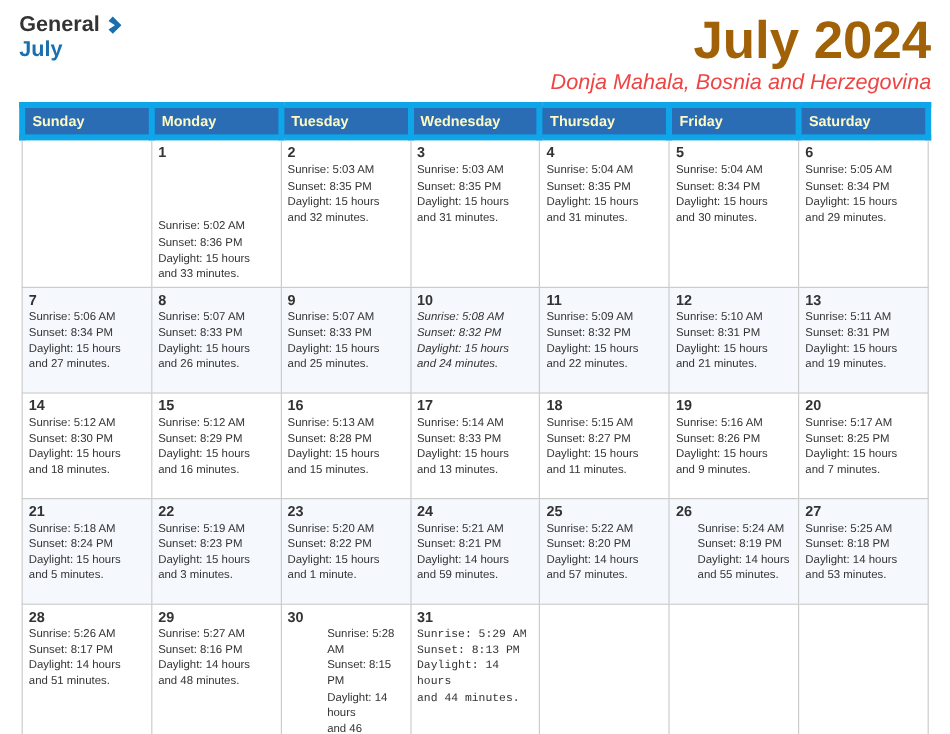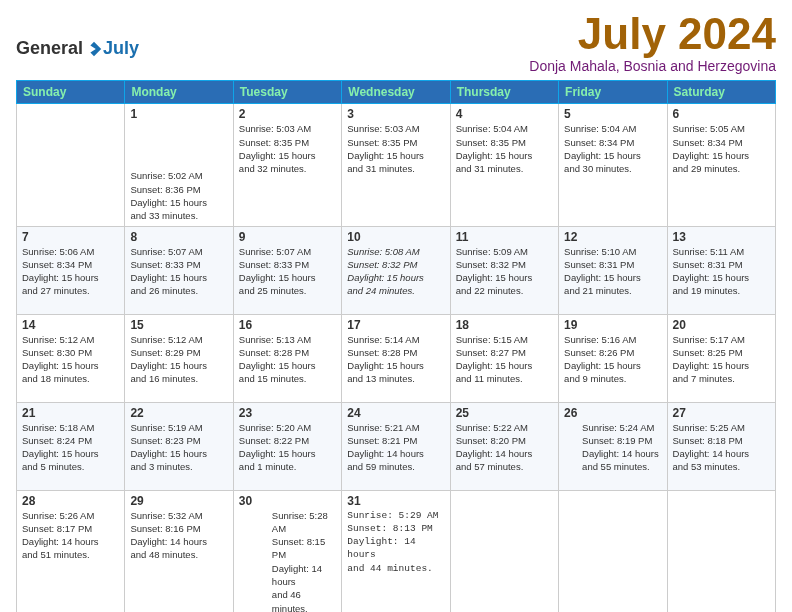--- a/index.html
+++ b/index.html
@@ -18,23 +18,22 @@
       flex-direction: column;
     }
     .header {
       display: flex;
       justify-content: space-between;
       align-items: flex-start;
       margin-bottom: 6px;
     }
     .logo {
       display: flex;
-      flex-direction: row;
+      flex-direction: column;
       align-items: flex-start;
-      margin-top: 28px;
     }
     .logo-text {
       display: flex;
       align-items: center;
     }
     .logo-general {
       font-size: 18px;
       font-weight: bold;
       color: #333;
     }
@@ -51,36 +50,37 @@
     .header-right {
       text-align: right;
     }
     .month-title {
       font-size: 44px;
       font-weight: bold;
       color: #a16207;
       line-height: 1.1;
     }
     .location {
-      font-size: 14px;
-      color: #701a75;
+      font-size: 18px;
+      color: #ef4444;
+      font-style: italic;
     }
     .calendar {
       width: 100%;
       border-collapse: collapse;
       flex: 1;
     }
     .calendar th {
       background: #2a6db5;
-      color: #86efac;
+      color: #fef9c3;
       font-size: 12px;
       font-weight: bold;
       padding: 4px 6px;
       text-align: left;
-      border: 1px solid #0ea5e9;
+      border: 5px solid #0ea5e9;
     }
     .calendar td {
       border: 1px solid #ccc;
       vertical-align: top;
       padding: 3px 5px;
       font-size: 10px;
       color: #333;
       width: 108px;
       height: 88px;
     }
@@ -256,21 +256,21 @@
           <td>
             <span class="day-number">16</span>
             <div class="day-info" style="white-space: pre-line;">Sunrise: 5:13 AM
 Sunset: 8:28 PM
 Daylight: 15 hours
 and 15 minutes.</div>
           </td>
           <td>
             <span class="day-number">17</span>
             <div class="day-info" style="white-space: pre-line;">Sunrise: 5:14 AM
-Sunset: 8:28 PM
+Sunset: 8:33 PM
 Daylight: 15 hours
 and 13 minutes.</div>
           </td>
           <td>
             <span class="day-number">18</span>
             <div class="day-info" style="white-space: pre-line;">Sunrise: 5:15 AM
 Sunset: 8:27 PM
 Daylight: 15 hours
 and 11 minutes.</div>
           </td>
@@ -343,21 +343,21 @@
         <tr>
           <td>
             <span class="day-number">28</span>
             <div class="day-info" style="white-space: pre-line;">Sunrise: 5:26 AM
 Sunset: 8:17 PM
 Daylight: 14 hours
 and 51 minutes.</div>
           </td>
           <td>
             <span class="day-number">29</span>
-            <div class="day-info" style="white-space: pre-line;">Sunrise: 5:32 AM
+            <div class="day-info" style="white-space: pre-line;">Sunrise: 5:27 AM
 Sunset: 8:16 PM
 Daylight: 14 hours
 and 48 minutes.</div>
           </td>
           <td>
             <span class="day-number">30</span>
             <div class="day-info" style="white-space: pre-line; margin-left: 33px;">Sunrise: 5:28 AM
 Sunset: 8:15 PM
 Daylight: 14 hours
 and 46 minutes.</div>

